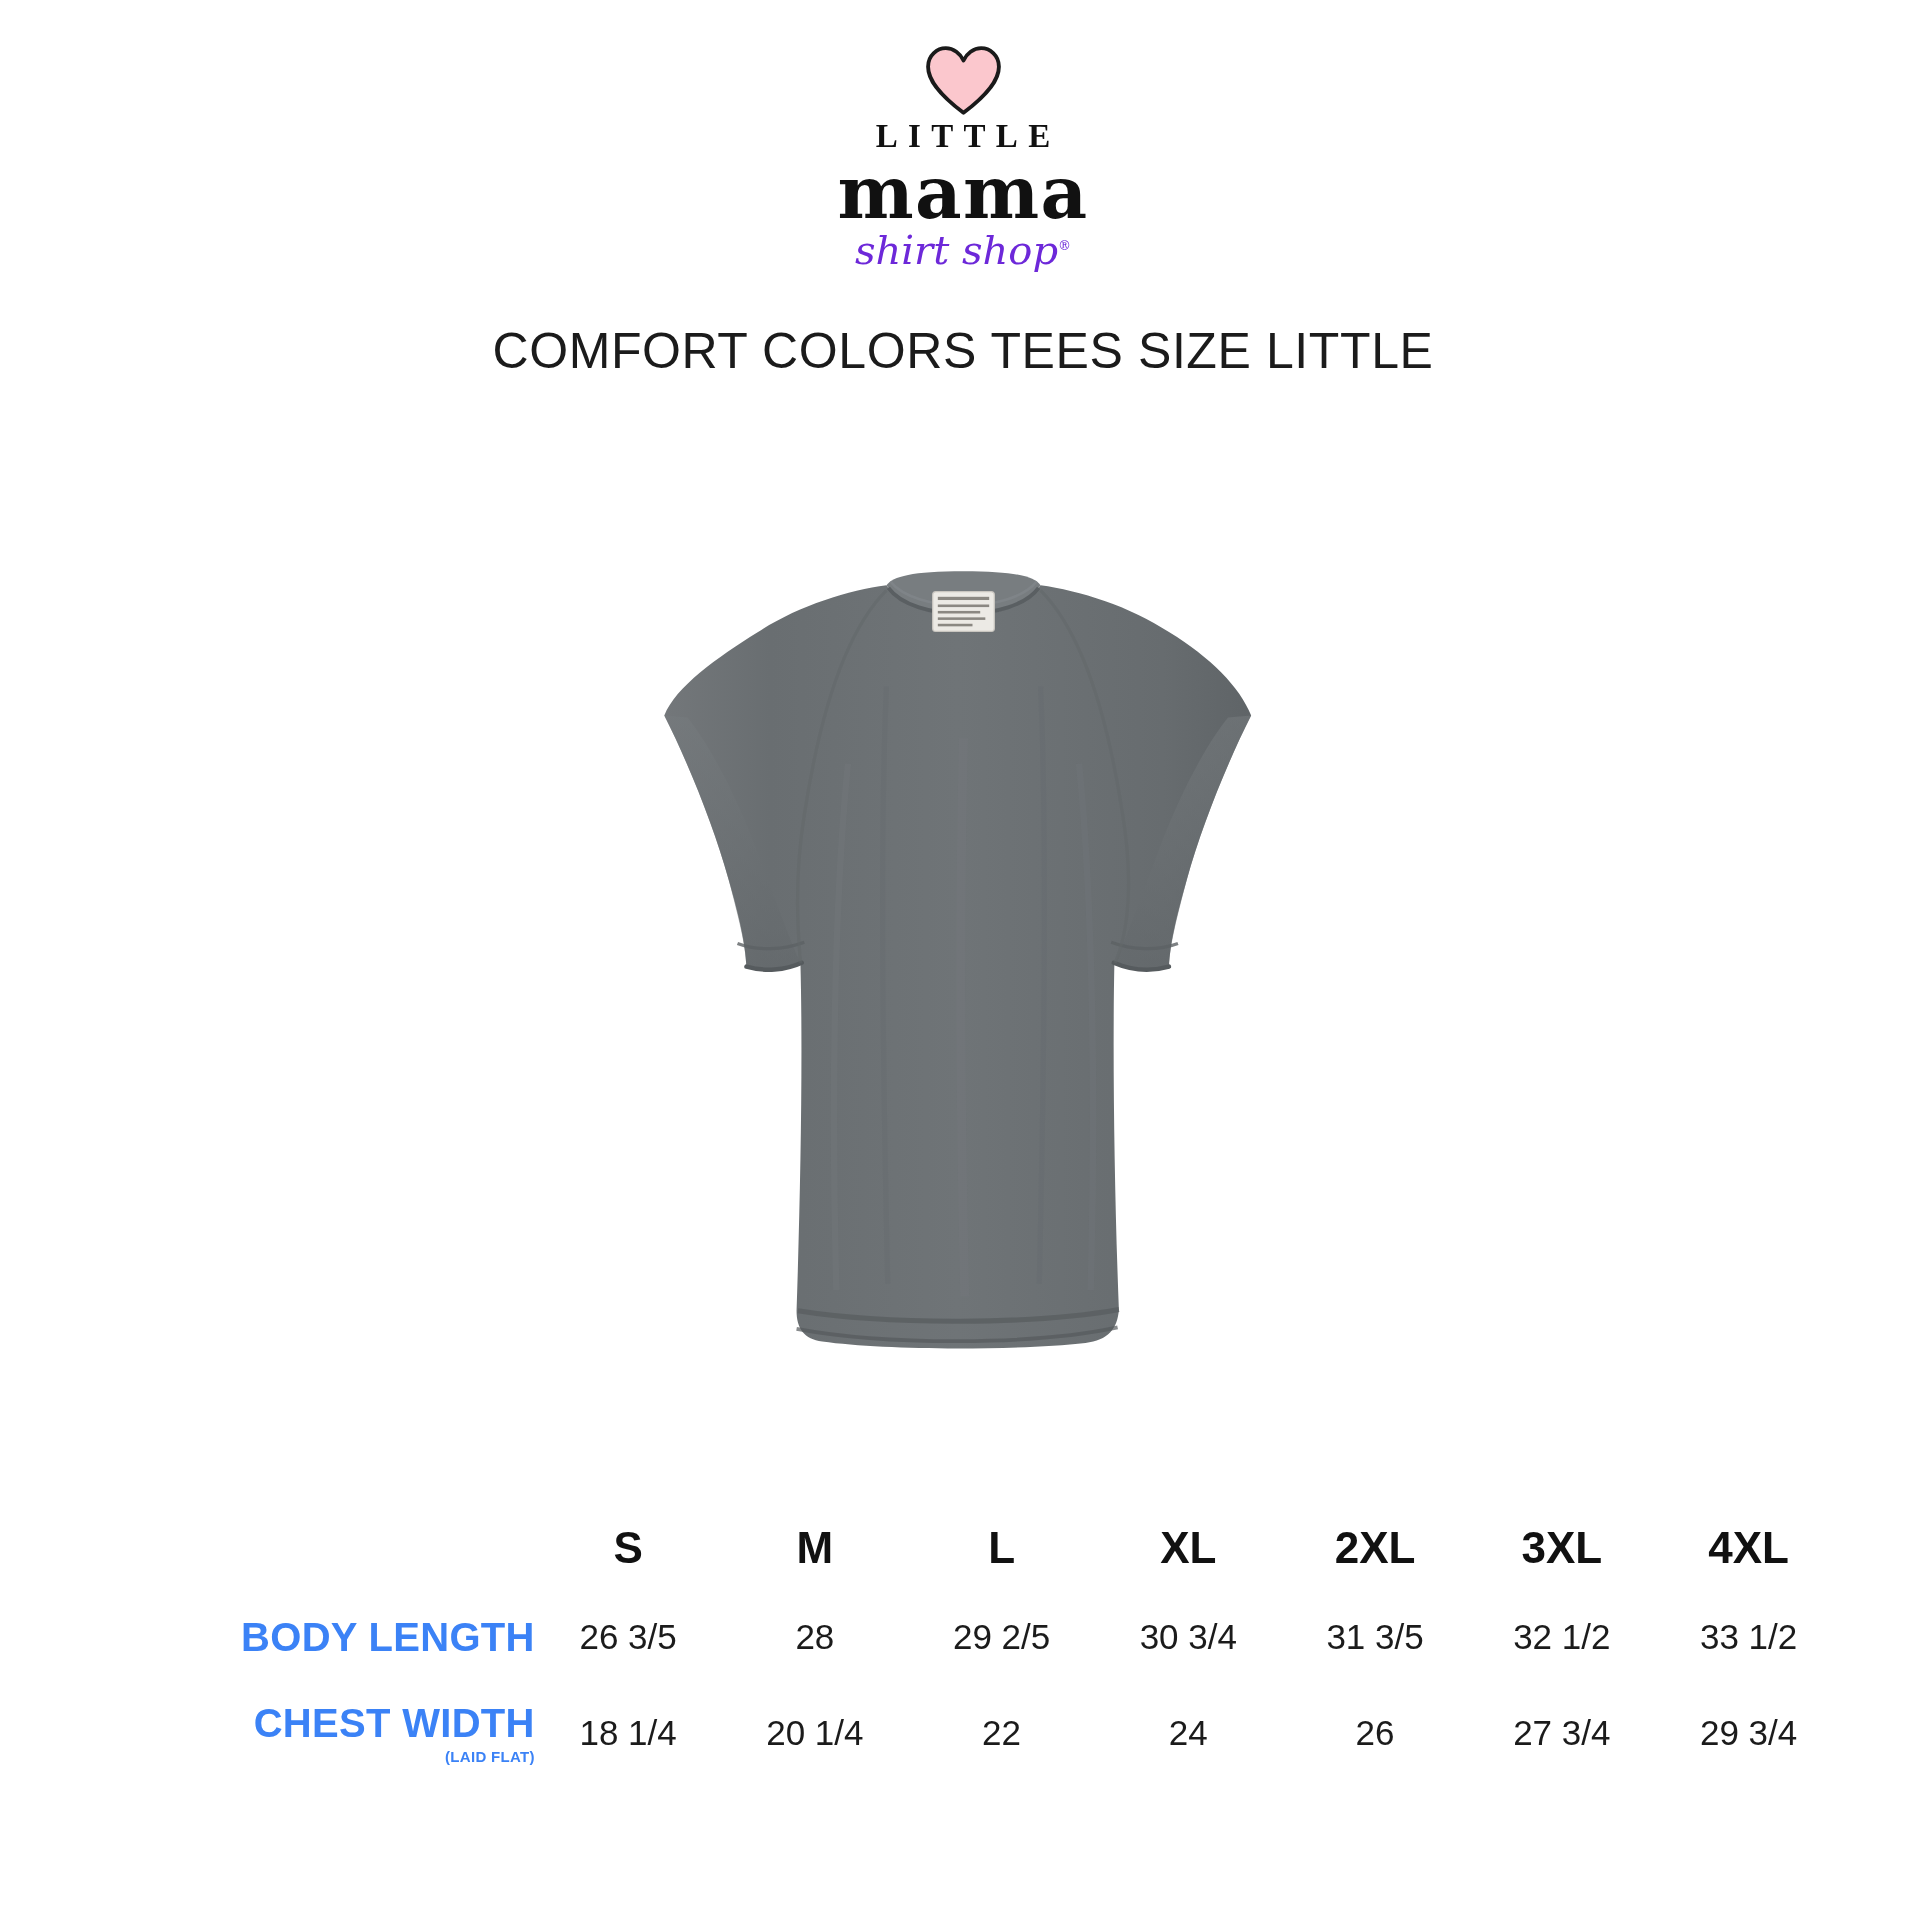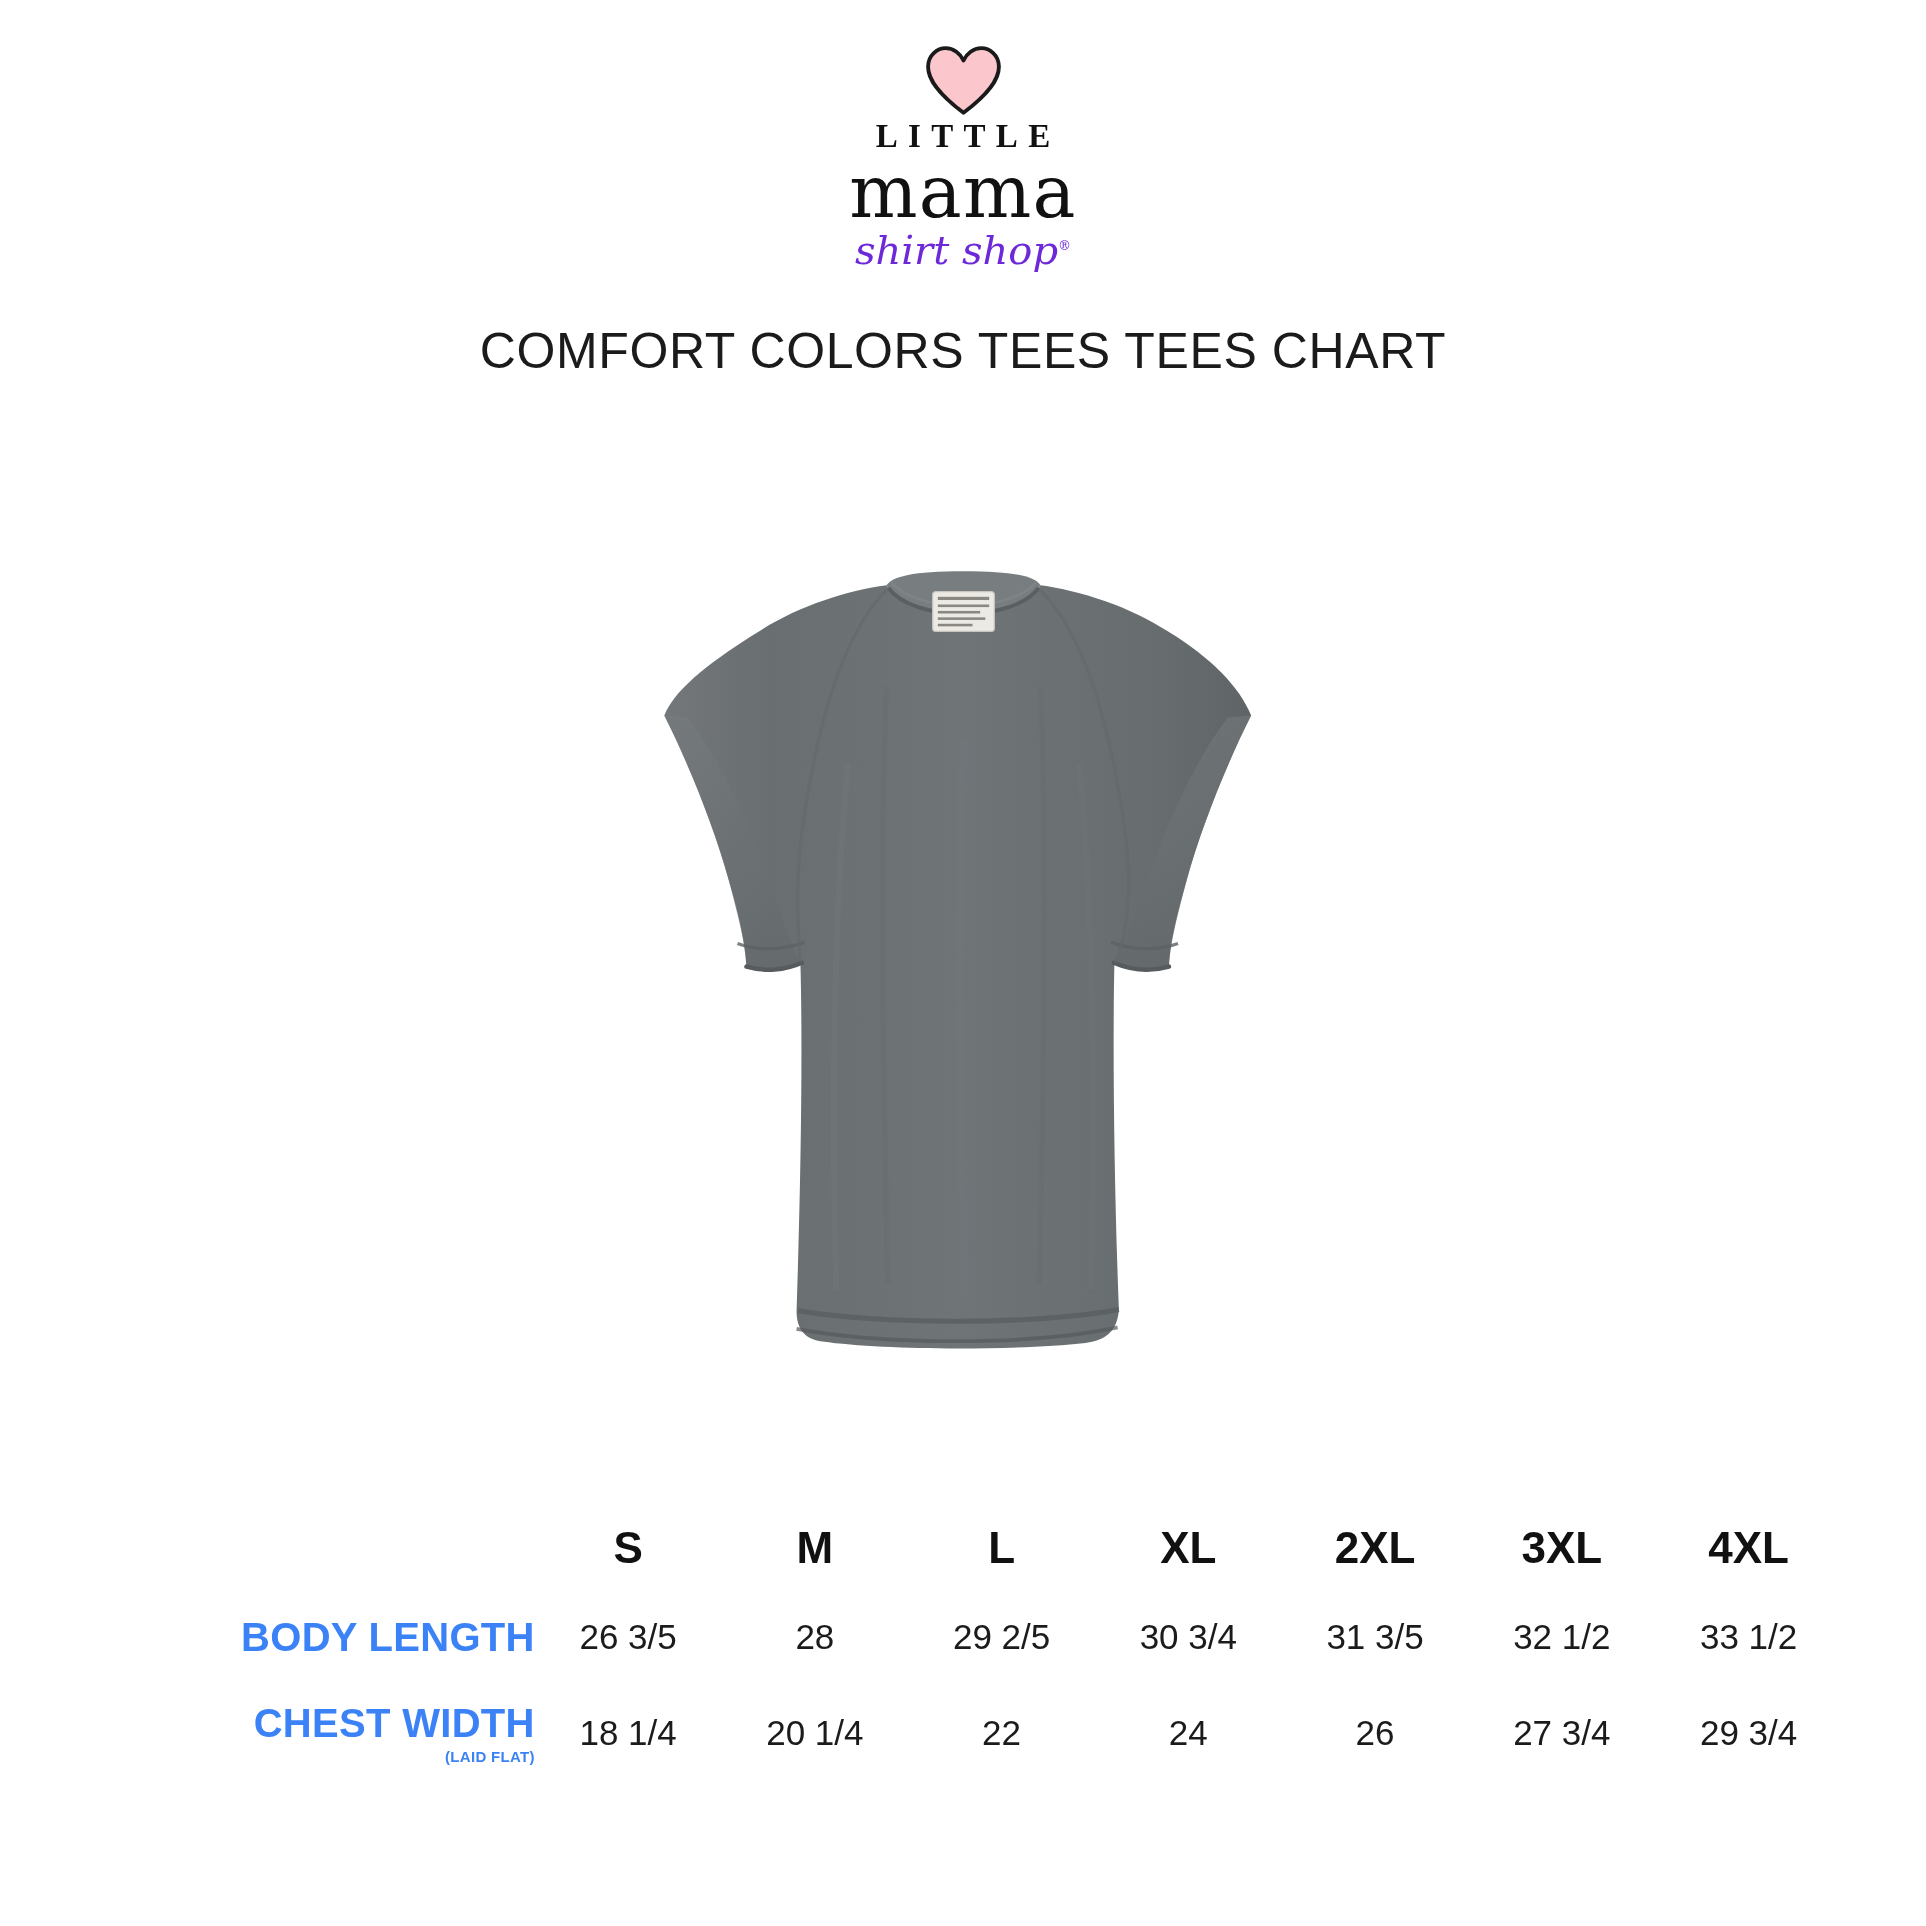--- a/index.html
+++ b/index.html
@@ -32,21 +32,21 @@
     font-family: Liberation Serif, serif;
     font-weight: bold;
     font-size: 33px;
     letter-spacing: 10.3px;
     text-indent: 10.3px;
     line-height: 1.0;
     color: #111;
   }
   .logo-mama {
     font-family: "DejaVu Serif", serif;
-    font-weight: normal;
+    font-weight: bold;
     font-size: 72px;
     line-height: 1.05;
     letter-spacing: 1.3px;
     color: #111;
     margin-top: 2.6px;
   }
   .logo-shirt-shop {
     font-family: "DejaVu Serif", serif;
     font-style: italic;
     font-size: 40px;
@@ -142,21 +142,21 @@
   <svg class="heart-icon" viewBox="0 0 100 92">
     <path d="M50 88 C 16 62, 4 44, 4 28 C 4 13, 16 4, 27 4 C 37 4, 46 11, 50 20 C 54 11, 63 4, 73 4 C 84 4, 96 13, 96 28 C 96 44, 84 62, 50 88 Z" fill="#fbc7cd" stroke="#1a1a1a" stroke-width="5" stroke-linejoin="round"></path>
   </svg>
   <div class="logo-little">LITTLE</div>
   <div class="logo-mama">mama</div>
   <div class="logo-shirt-shop">
     <span>shirt shop</span><span class="logo-reg">®</span>
   </div>
 </div>
 
-<div class="chart-title">COMFORT COLORS TEES TEES CHART</div>
+<div class="chart-title">COMFORT COLORS TEES SIZE LITTLE</div>
 
 <div class="shirt-wrap">
   <svg class="shirt-svg" width="1053" height="944" viewBox="0 0 1640 1470">
     <defs>
       <linearGradient id="bodyShade" x1="0" y1="0" x2="1" y2="0">
         <stop offset="0%" stop-color="#73777a"></stop>
         <stop offset="18%" stop-color="#696e71"></stop>
         <stop offset="50%" stop-color="#6f7477"></stop>
         <stop offset="85%" stop-color="#676c6f"></stop>
         <stop offset="100%" stop-color="#5f6467"></stop>

